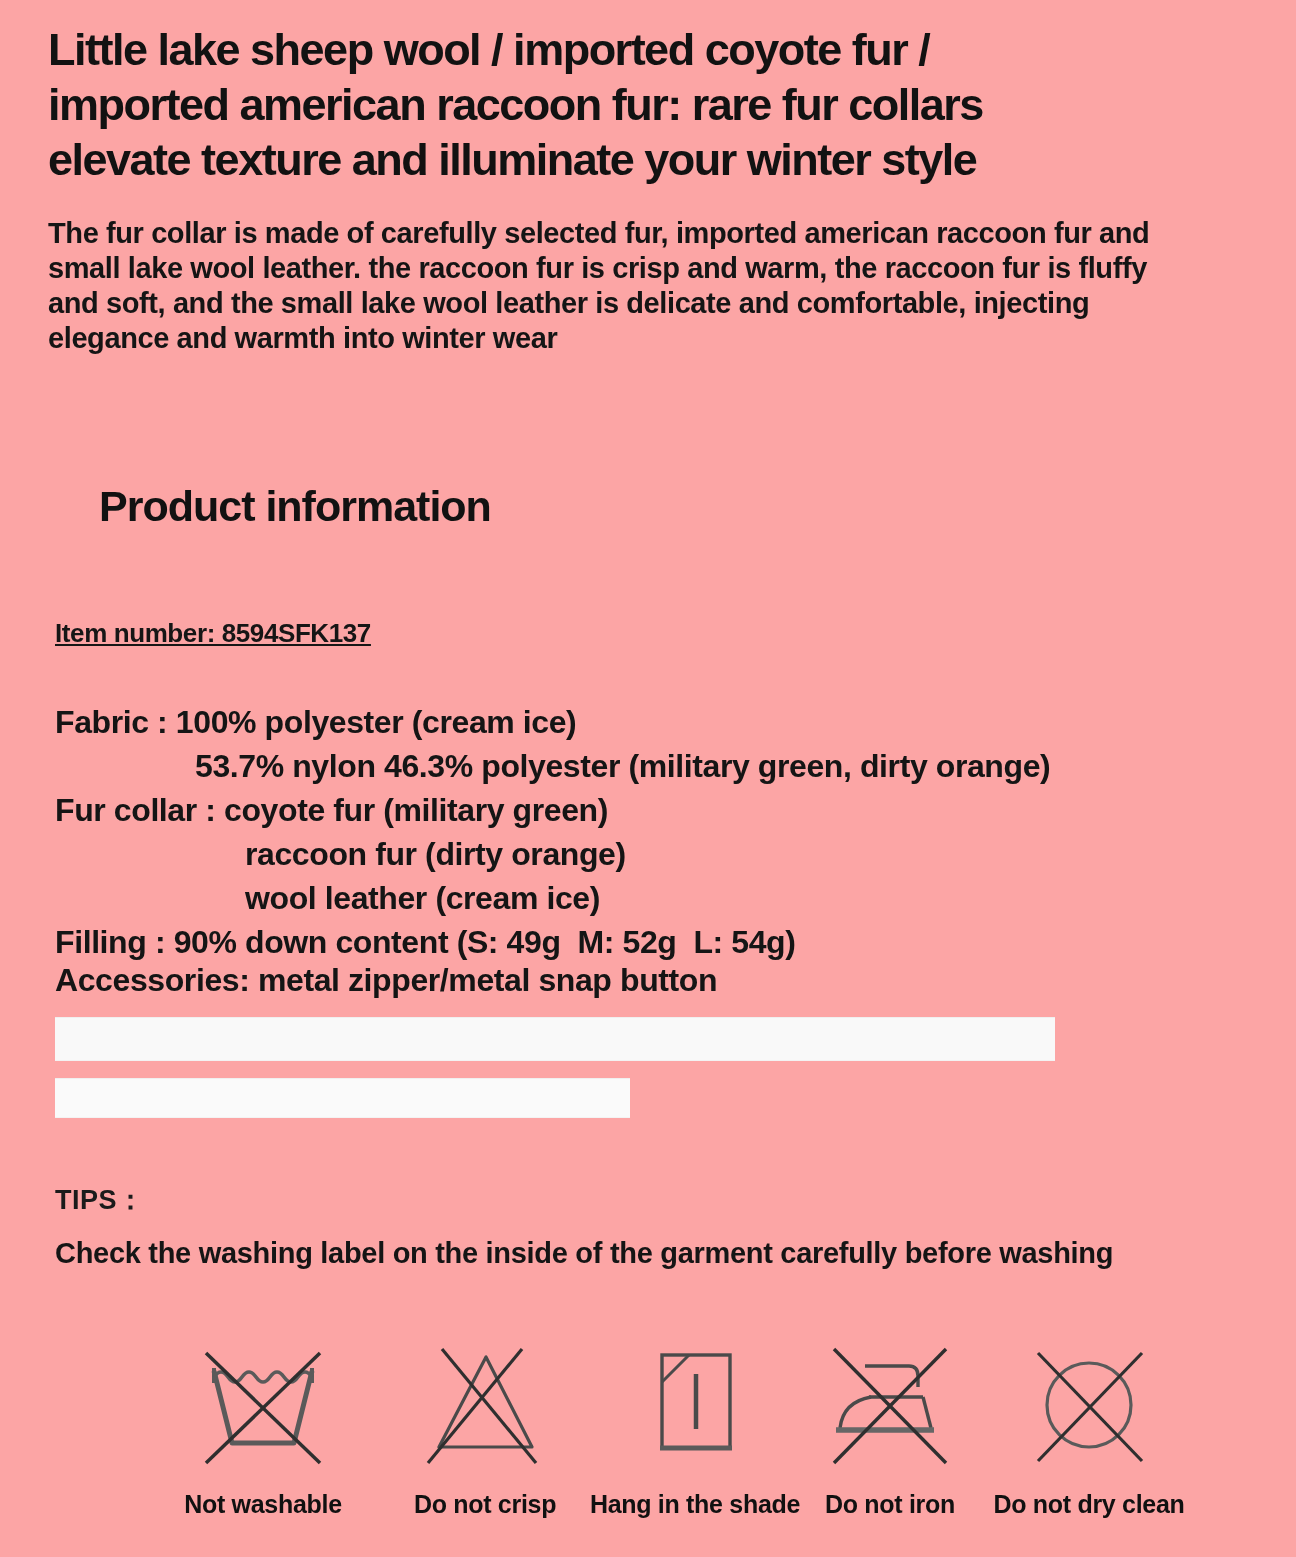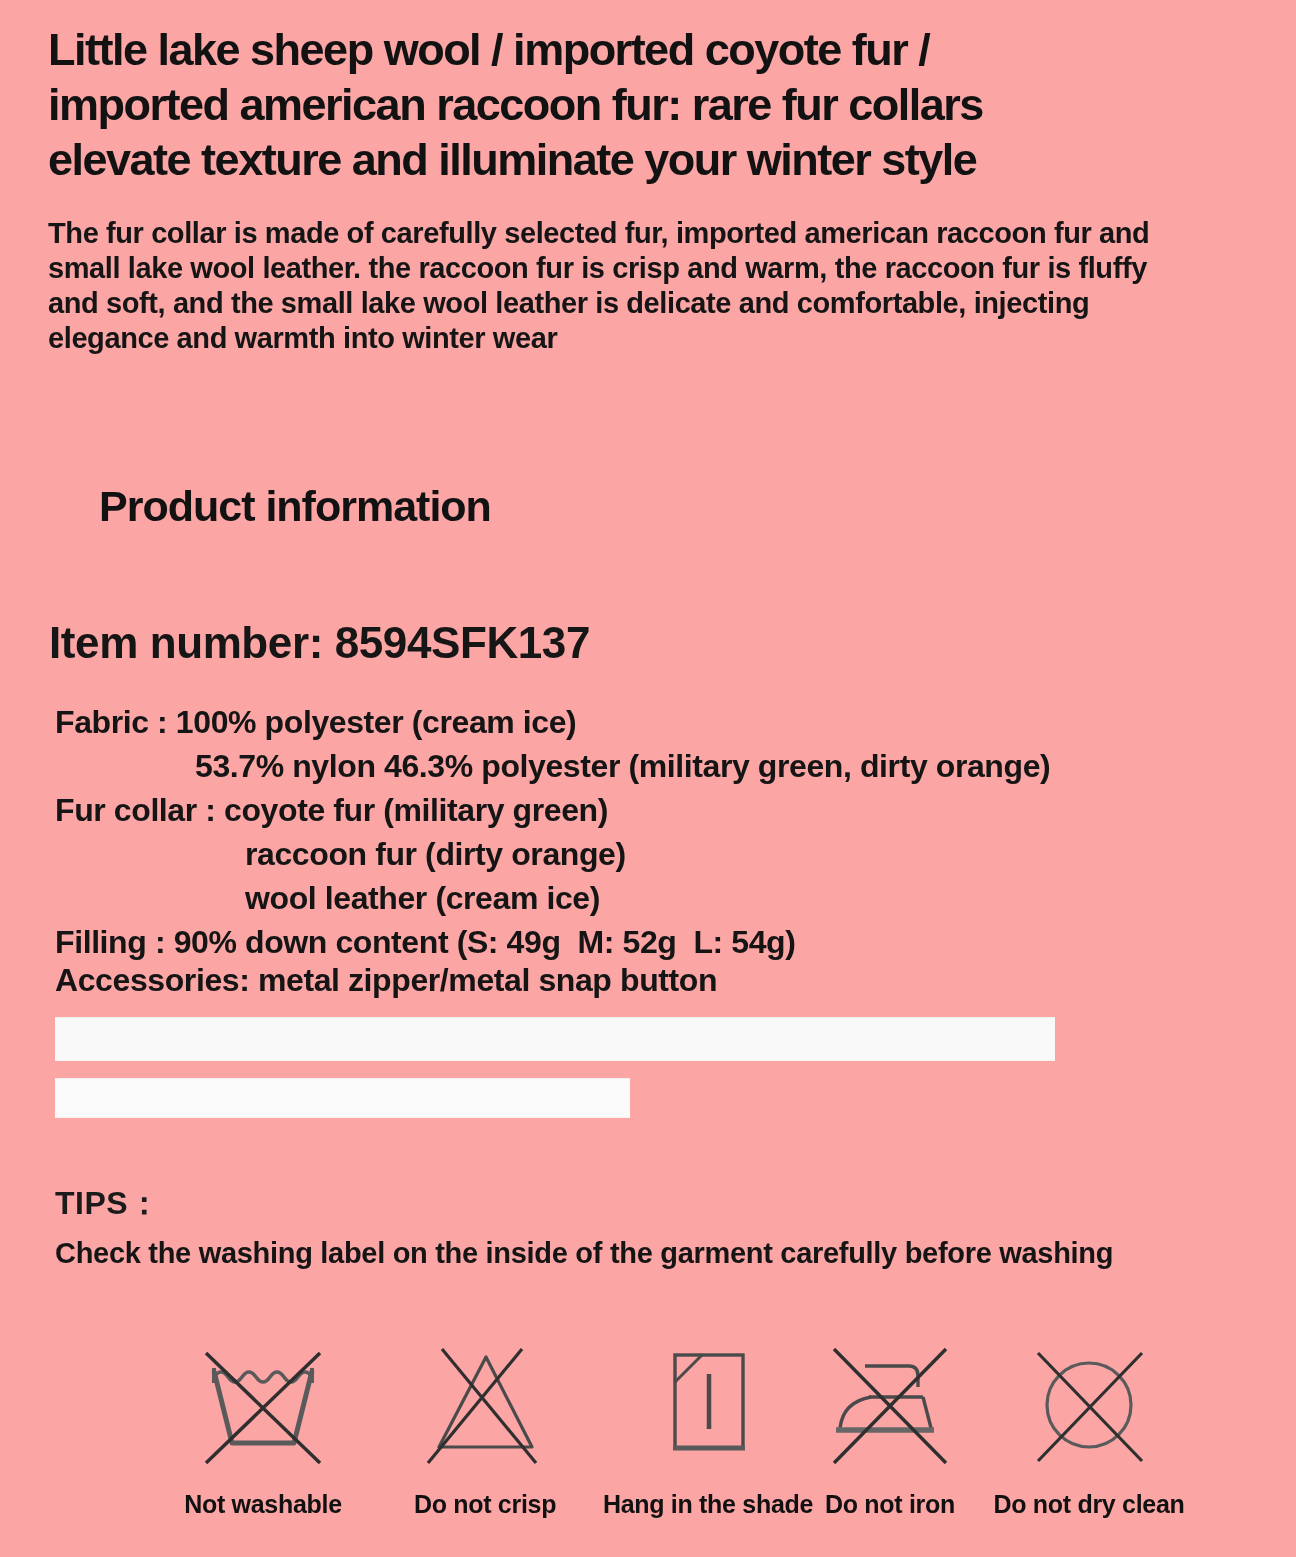--- a/index.html
+++ b/index.html
@@ -51,25 +51,26 @@
     font-size: 43px;
     font-weight: 700;
     letter-spacing: -1px;
     color: #121212;
     margin-left: 44px;
   }
 
   
   .item-number {
     position: absolute;
-    left: 49px;
+    left: 55px;
     top: 618px;
-    font-size: 44px;
+    font-size: 26px;
     font-weight: 600;
     letter-spacing: -0.4px;
+    text-decoration: underline;
   }
 
   
   .specs {
     position: absolute;
     left: 55px;
     top: 700px;
     font-size: 32px;
     font-weight: 600;
     letter-spacing: -0.4px;
@@ -88,21 +89,21 @@
     border-bottom: 1px solid #f3f3f3;
   }
   .ghost1 { left: 55px; top: 1017px; width: 1000px; height: 44px; }
   .ghost2 { left: 55px; top: 1078px; width: 575px; height: 40px; background: #fafafa; }
 
   
   .tips-heading {
     position: absolute;
     left: 55px;
     top: 1182px;
-    font-size: 32px;
+    font-size: 27px;
     font-weight: 700;
     letter-spacing: 0.5px;
     color: #1b1b1b;
   }
   .tips-body {
     position: absolute;
     left: 55px;
     top: 1237px;
     font-size: 29px;
     font-weight: 600;
@@ -132,21 +133,21 @@
   .care-item svg { display: block; }
   .care-label {
     margin-top: 18px;
     font-size: 25px;
     font-weight: 700;
     letter-spacing: -0.3px;
     color: #111111;
   }
   .ci-1 { left: 153px; }
   .ci-2 { left: 375px; }
-  .ci-3 { left: 598px; }
+  .ci-3 { left: 585px; }
   .ci-4 { left: 780px; }
   .ci-5 { left: 979px; }
 </style>
 </head>
 <body>
 
 <div class="page">
 
   <h1 class="title">
     <span class="t-line">Little lake sheep wool / imported coyote fur /</span>

